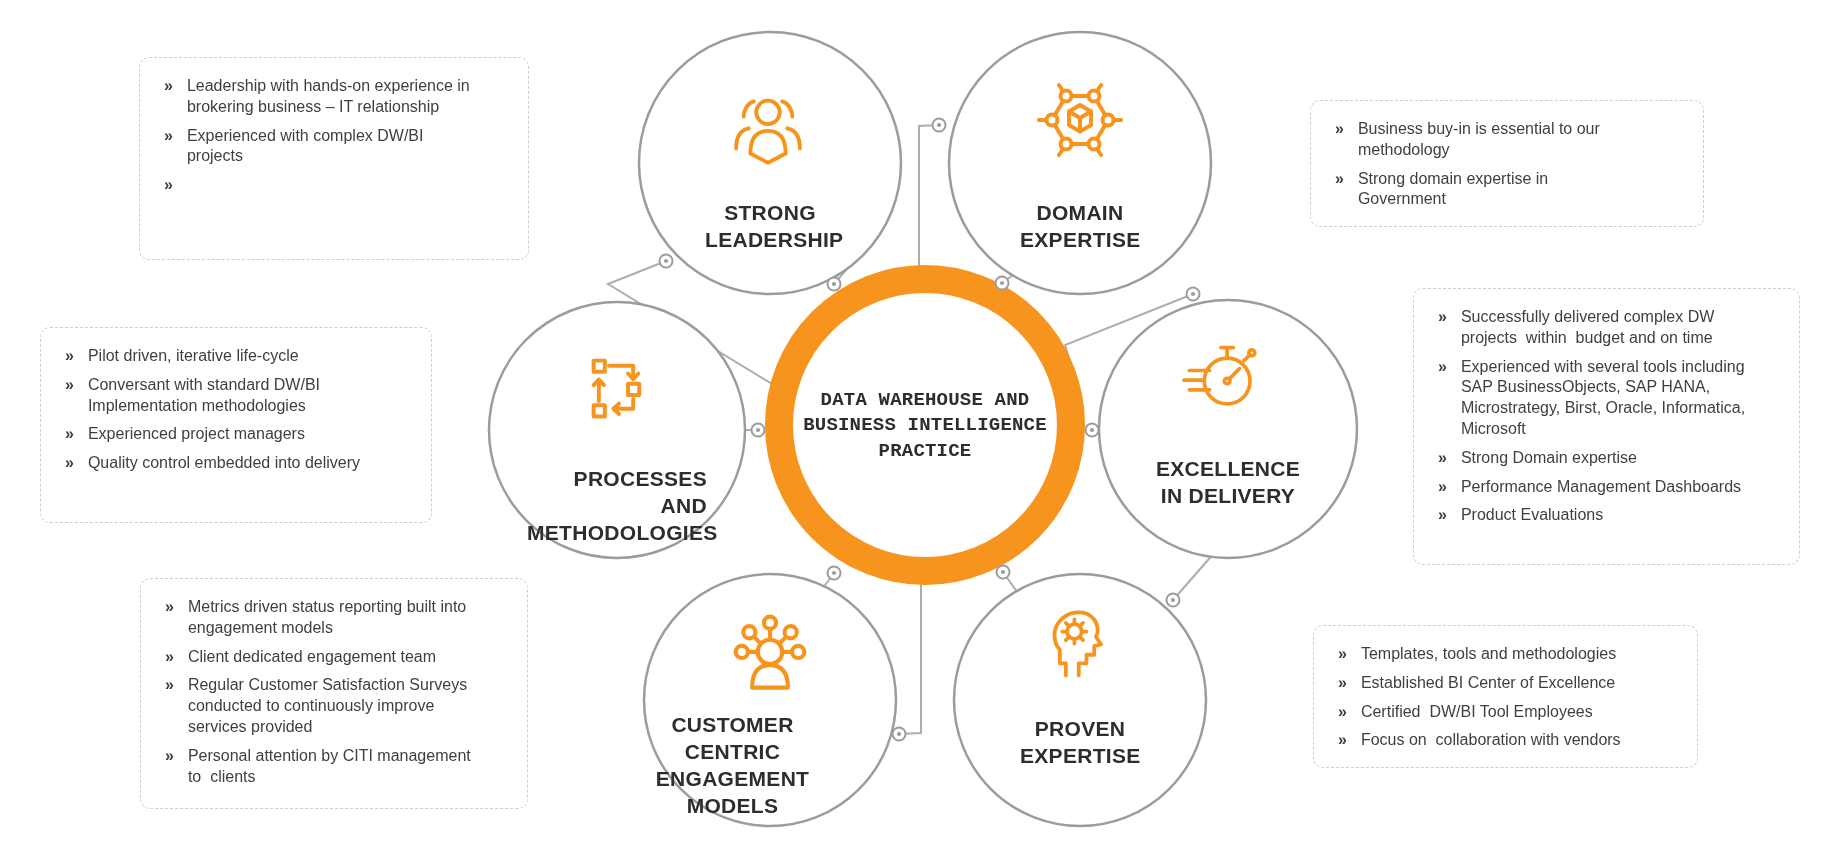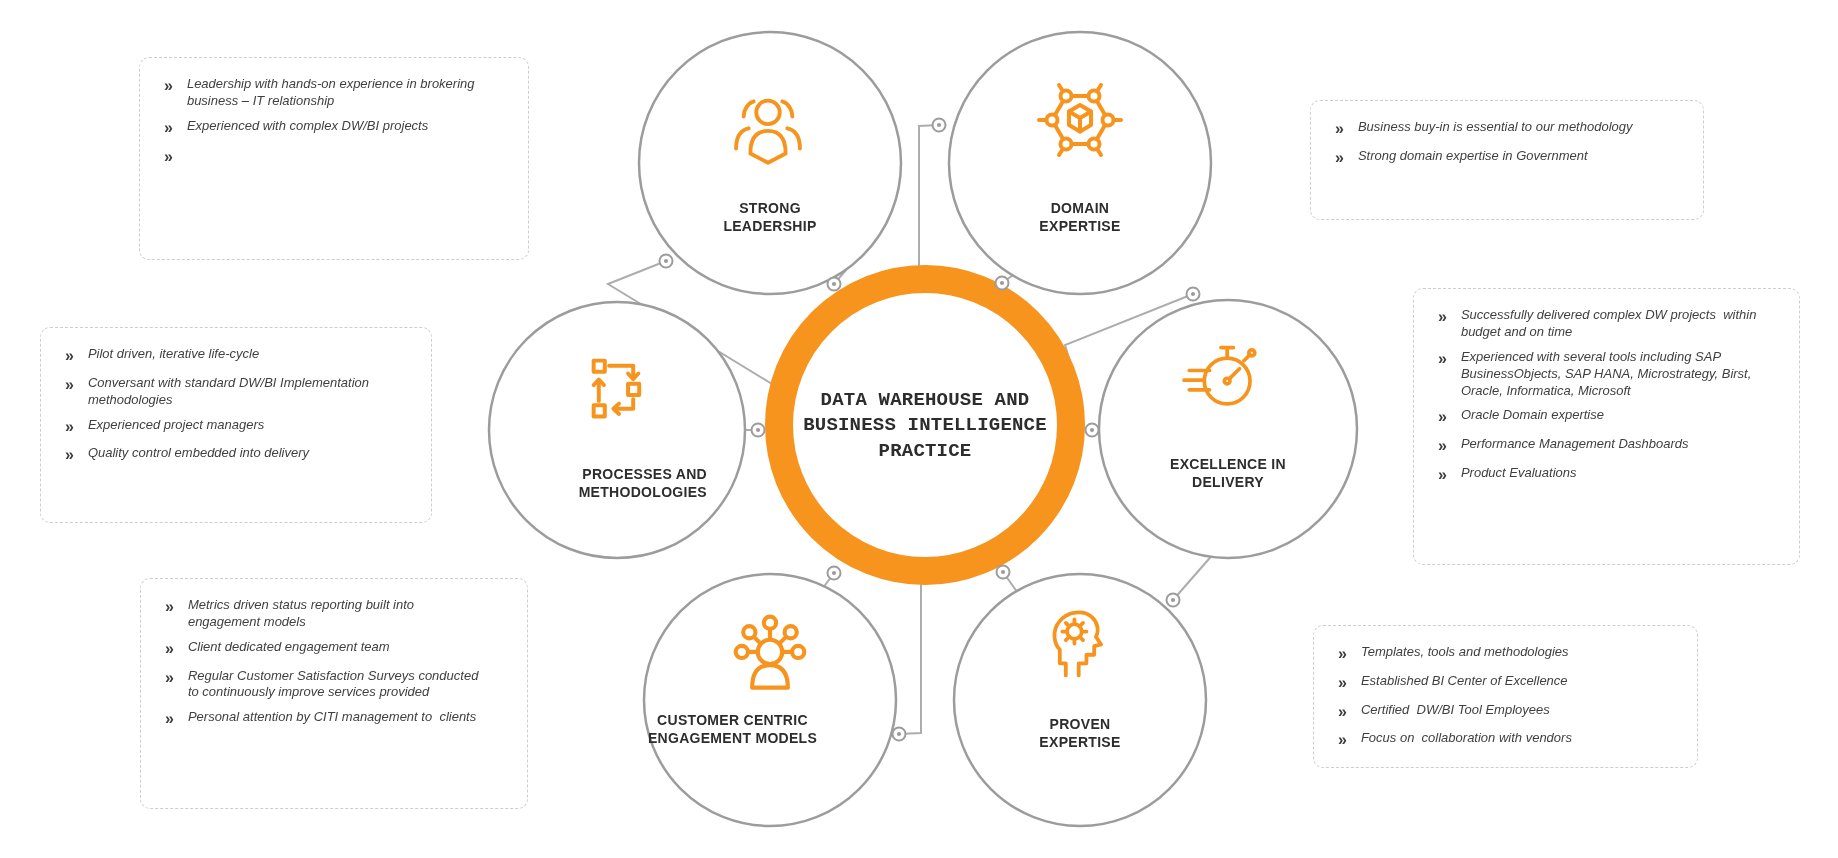--- a/index.html
+++ b/index.html
@@ -10,32 +10,32 @@
   .layer{position:absolute;left:0;top:0;}
 
   
   .callout{
     position:absolute;border:1.5px dashed #cdcdcd;border-radius:10px;
     padding:18px 22px 16px 24px;box-sizing:border-box;background:#ffffff;
   }
   .callout ul{list-style:none;margin:0;padding:0;display:flex;flex-direction:column;gap:8px;}
   .c-item{display:flex;gap:14px;align-items:flex-start;}
   .marker{flex:0 0 auto;color:#3c3c3c;font-weight:bold;font-size:16px;line-height:1.3;}
-  .txt{display:block;color:#3f3f3f;font-size:13px;line-height:1.3;white-space:pre-wrap;font-style:italic;}
+  .txt{display:block;color:#3f3f3f;font-size:16px;line-height:1.3;white-space:pre-wrap;}
   .callout--leadership .txt{max-width:295px;}
   .callout--domain     .txt{max-width:278px;}
   .callout--processes  .txt{max-width:308px;}
   .callout--excellence .txt{max-width:300px;}
   .callout--customer   .txt{max-width:295px;}
   .callout--proven     .txt{max-width:312px;}
 
   
   .node-label{
     position:absolute;text-align:center;font-weight:bold;color:#2d2d2d;
-    font-size:14px;line-height:1.28;letter-spacing:.3px;
+    font-size:21px;line-height:1.28;letter-spacing:.3px;
   }
   .center-label{
     position:absolute;text-align:center;font-weight:bold;color:#2d2d2d;
     font-size:19px;line-height:1.33;letter-spacing:.2px;font-family:Liberation Mono, monospace;
   }
   .node-icon{position:absolute;}
   .node-icon svg{display:block;width:100%;height:100%;}
 </style>
 </head>
 <body>
@@ -262,21 +262,21 @@
     <li class="c-item">
         <span class="marker">»</span>
         <span class="txt">Successfully delivered complex DW projects  within  budget and on time</span>
       </li>
         <li class="c-item">
         <span class="marker">»</span>
         <span class="txt">Experienced with several tools including SAP BusinessObjects, SAP HANA, Microstrategy, Birst, Oracle, Informatica, Microsoft</span>
       </li>
         <li class="c-item">
         <span class="marker">»</span>
-        <span class="txt">Oracle Domain expertise</span>
+        <span class="txt">Strong Domain expertise</span>
       </li>
         <li class="c-item">
         <span class="marker">»</span>
         <span class="txt">Performance Management Dashboards</span>
       </li>
         <li class="c-item">
         <span class="marker">»</span>
         <span class="txt">Product Evaluations</span>
       </li>
       </ul>

